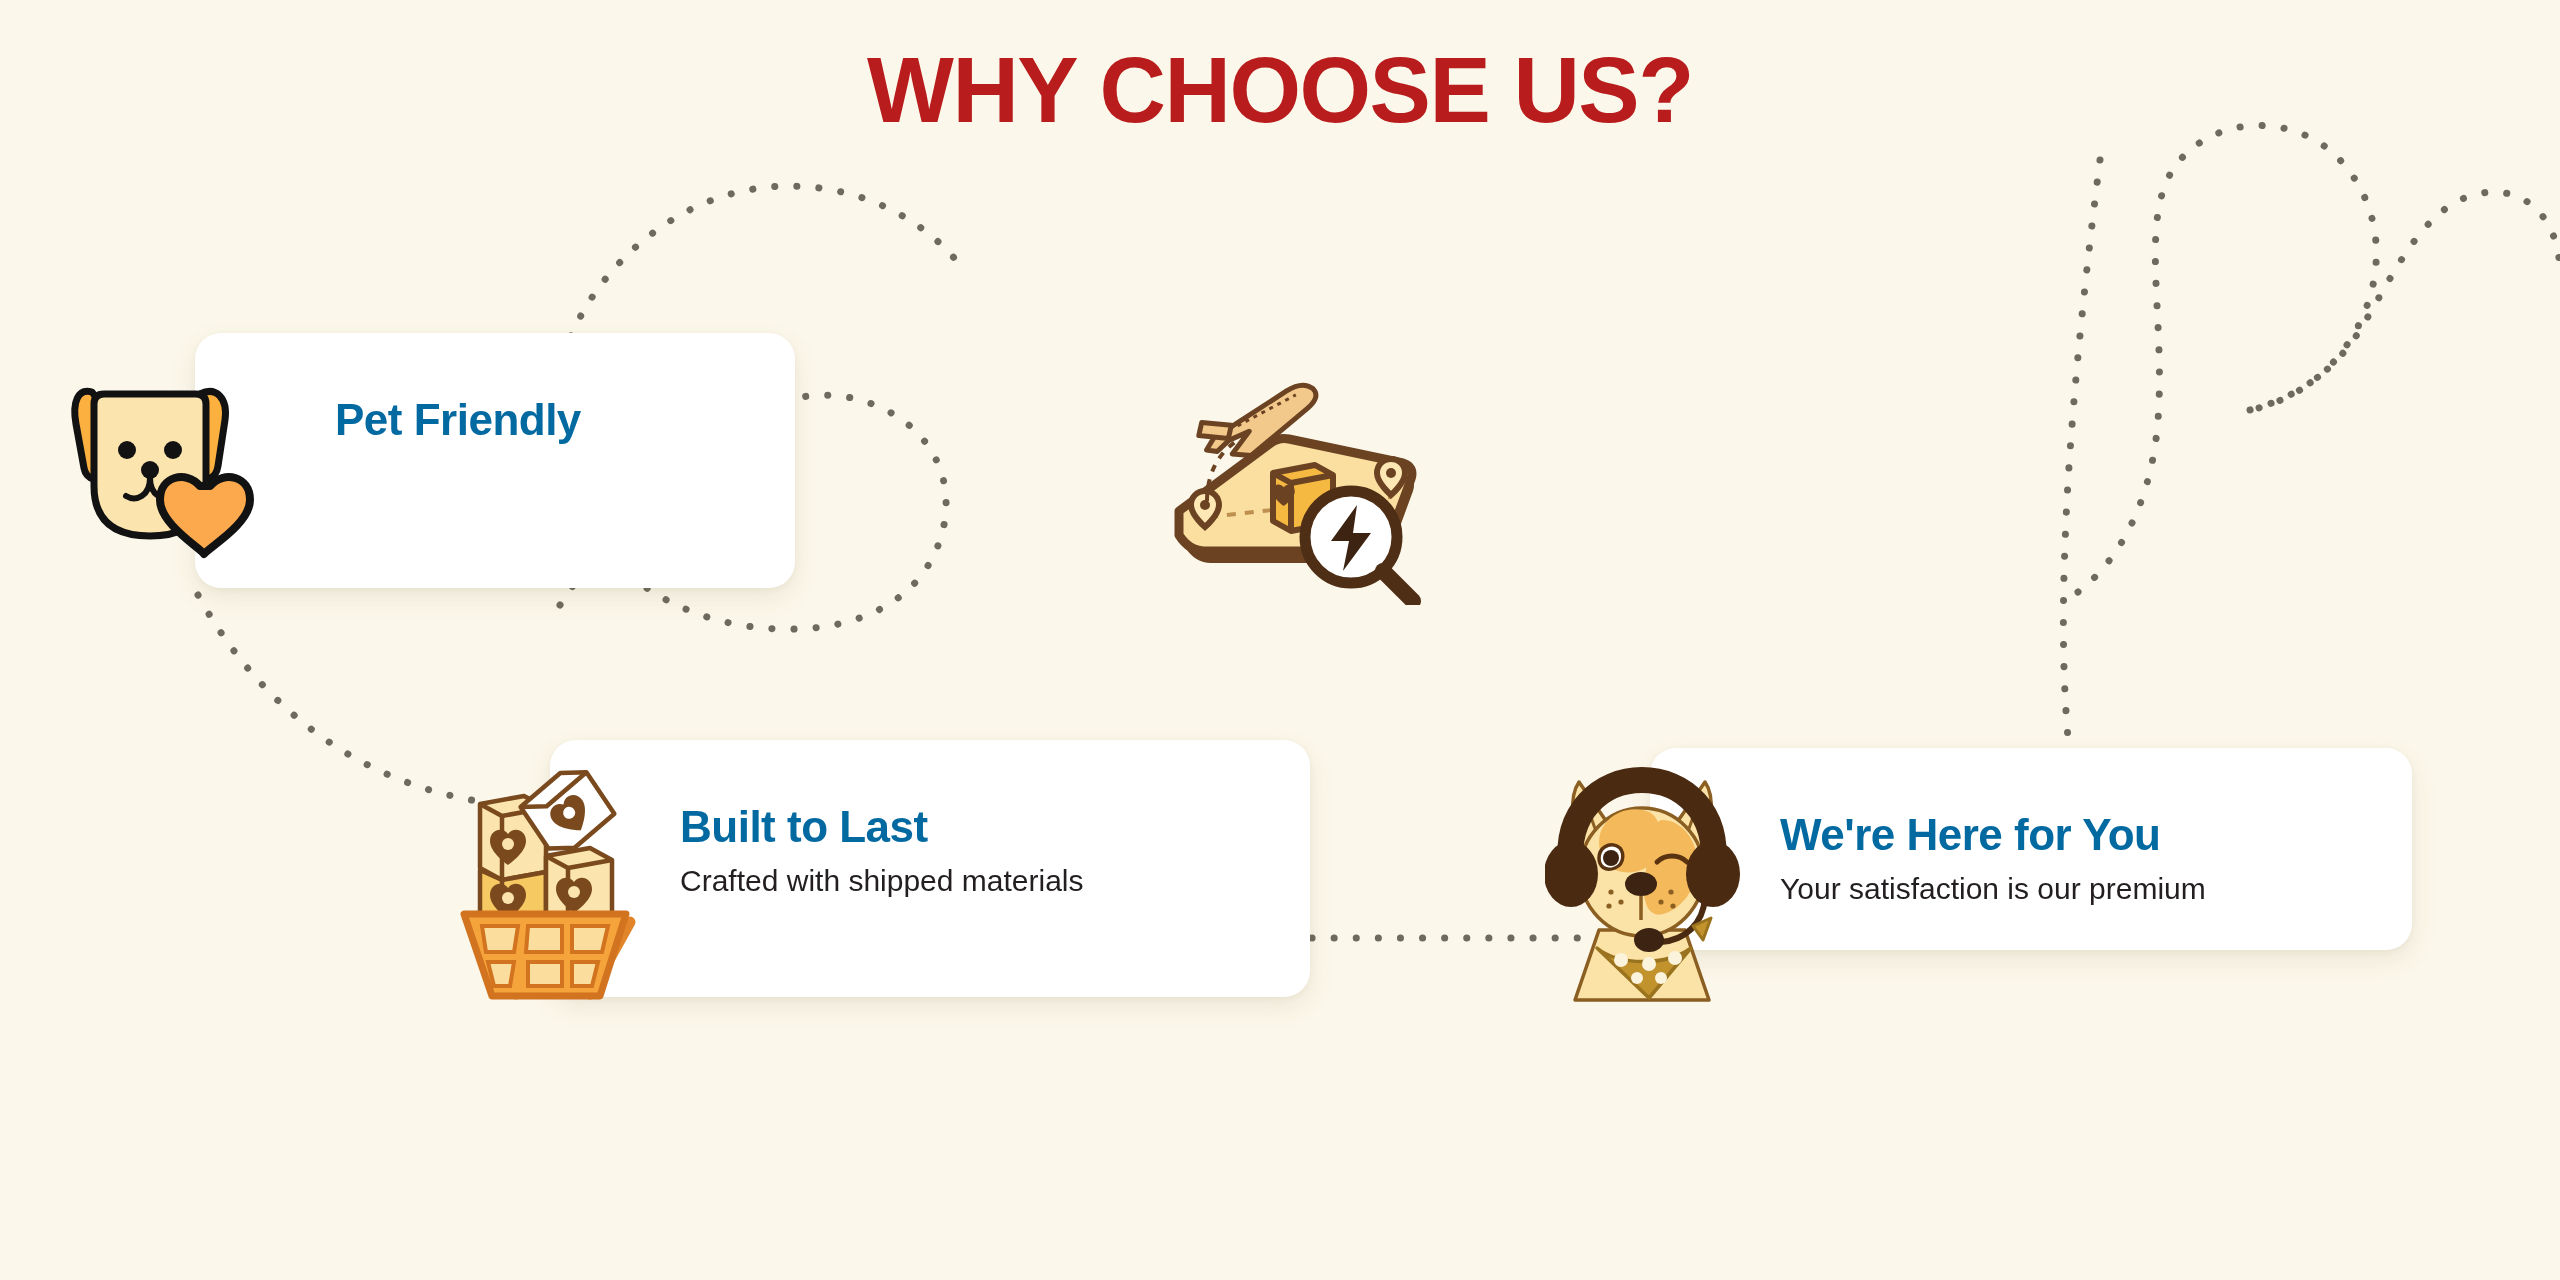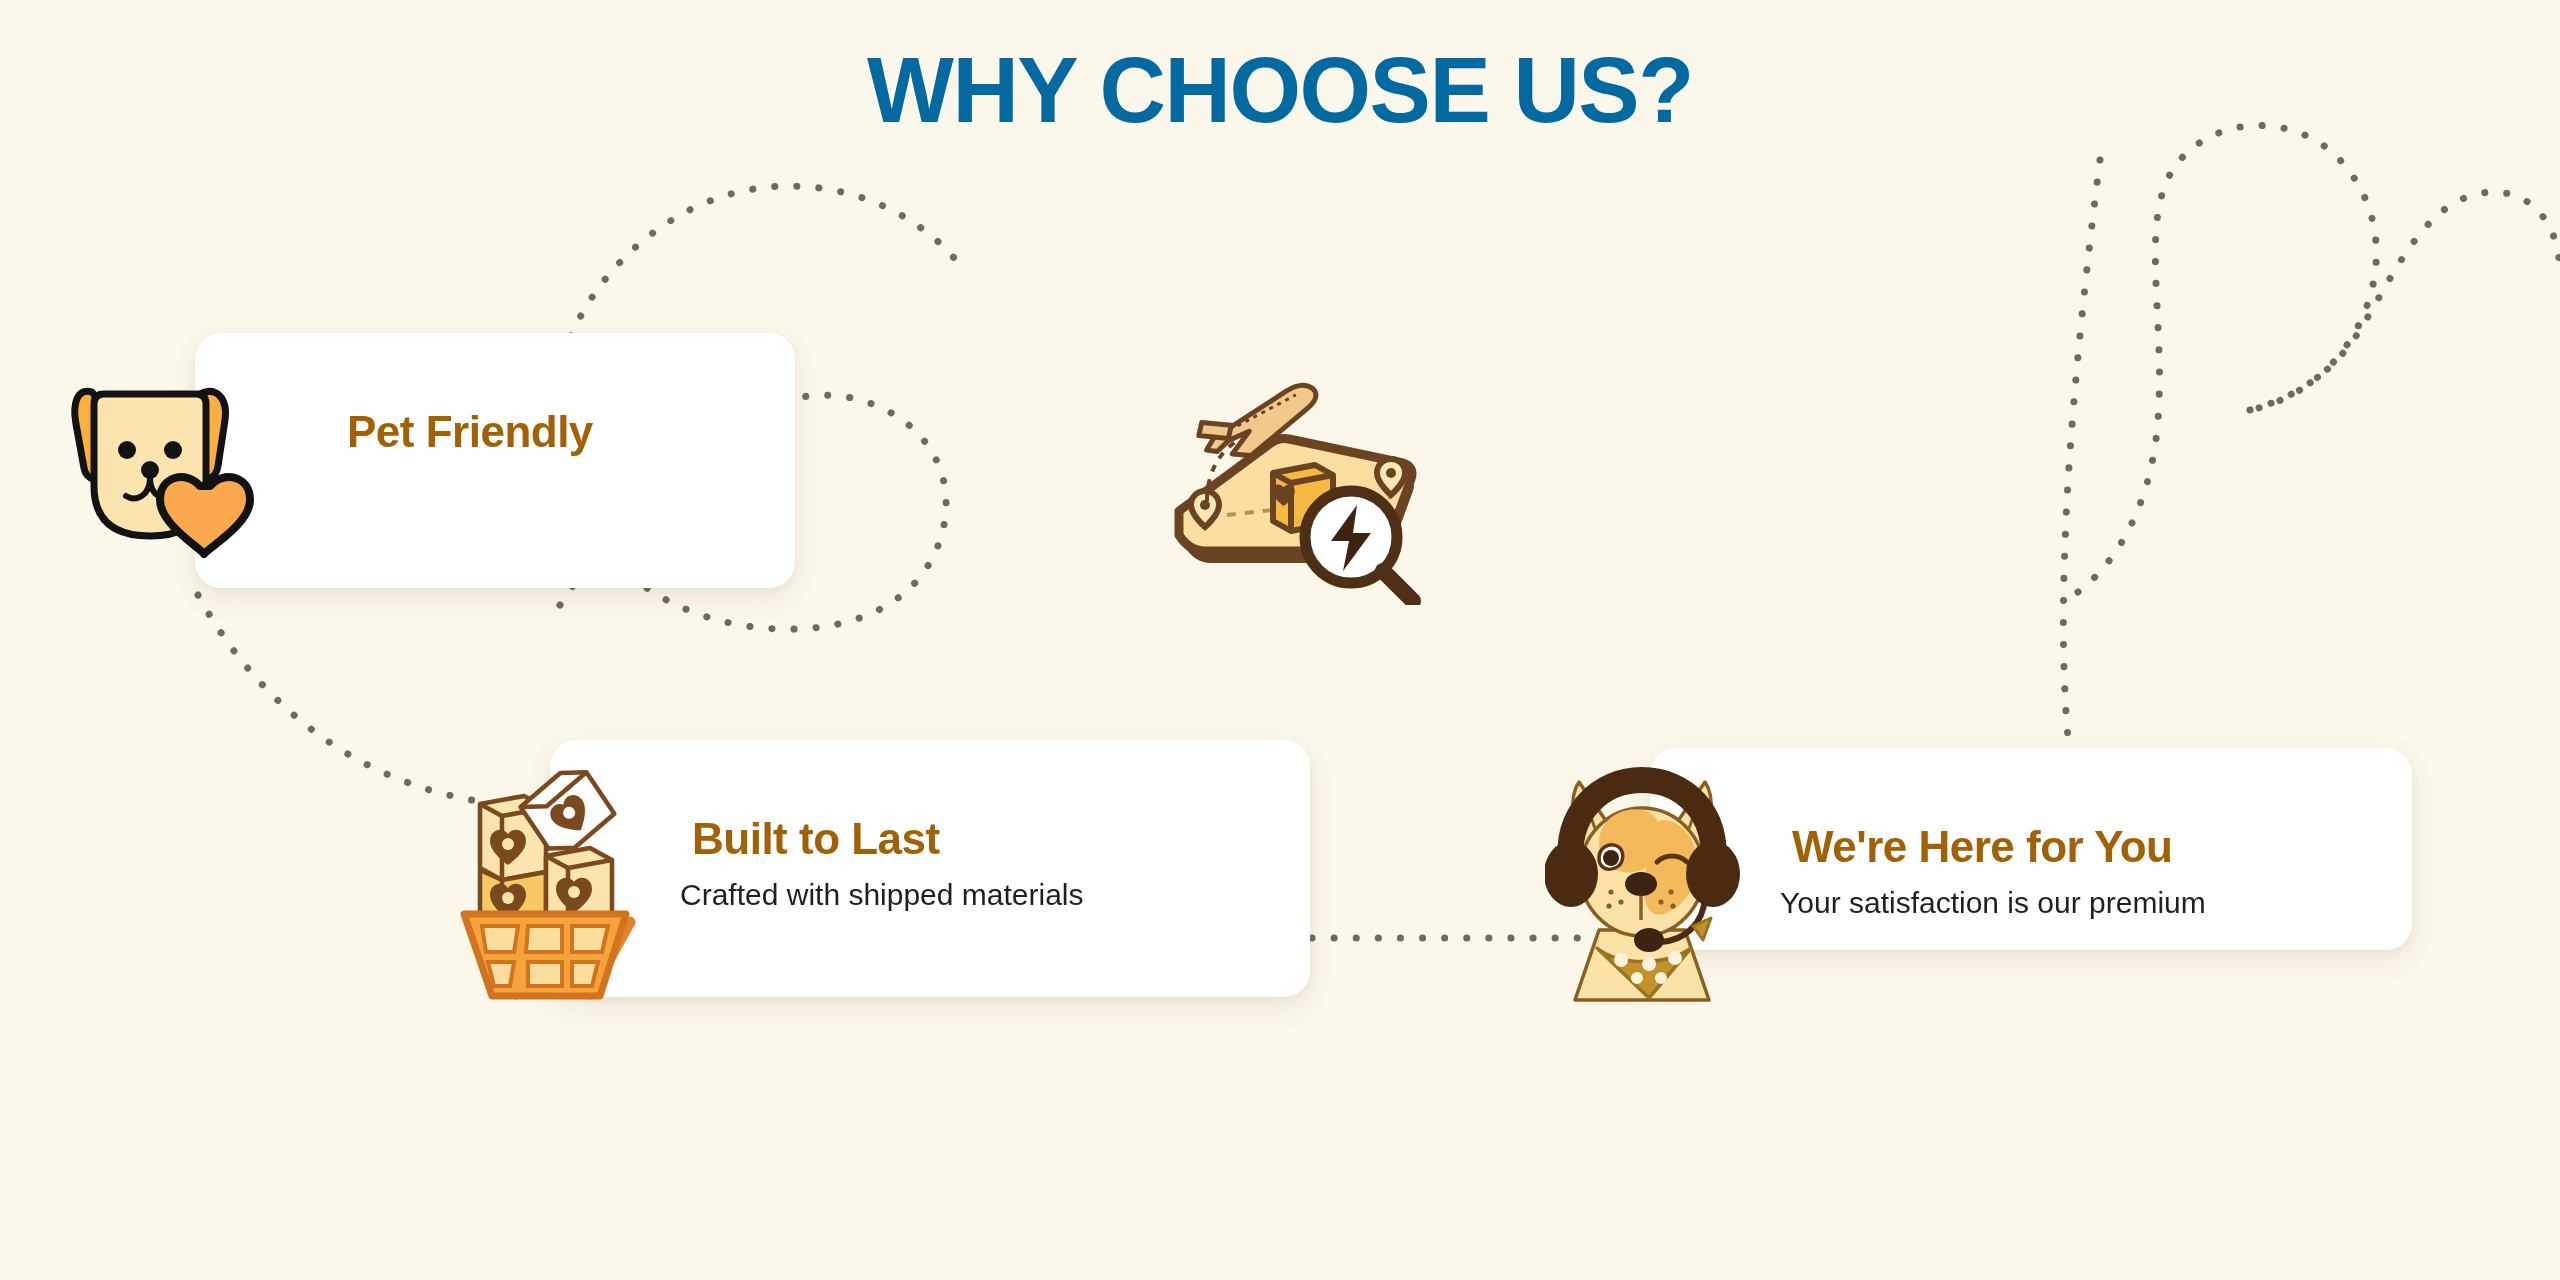--- a/index.html
+++ b/index.html
@@ -17,40 +17,40 @@
   }
   .wave-cut{
     position:absolute;left:50%;transform:translateX(-50%);
     top:-1000px;width:3600px;height:1720px;
     background:#FBF7EA;border-radius:50% 50% 50% 50%/0 0 62% 62%;
   }
 
   
   .page-title{
     position:absolute;top:40px;left:0;width:2560px;text-align:center;
-    font-size:92px;font-weight:700;letter-spacing:-1.5px;color:#0369a1;
+    font-size:92px;font-weight:700;letter-spacing:-1.5px;color:#b91c1c;
     z-index:6;margin:0;line-height:1.1;
   }
 
   
   .paths{position:absolute;inset:0;width:2560px;height:1280px;z-index:2;pointer-events:none;}
   .dotpath{
     fill:none;stroke:#6E6A5F;stroke-width:7;stroke-linecap:round;
     stroke-dasharray:0.1 22;
   }
 
   
   .card{
     position:absolute;background:#FFFFFF;border-radius:26px;
     box-shadow:0 10px 26px rgba(120,100,50,.10), 0 2px 6px rgba(120,100,50,.06);
     z-index:4;
   }
   .card-text{position:absolute;}
   .card-title{
-    font-size:44px;font-weight:700;color:#a16207;margin:12px;
+    font-size:44px;font-weight:700;color:#0369a1;margin:0;
     letter-spacing:-0.5px;line-height:1.15;white-space:nowrap;
   }
   .card-sub{
     font-size:30px;font-weight:400;color:#231F20;margin:10px 0 0 0;
     line-height:1.2;white-space:nowrap;
   }
 
   
   #card-pet      {left:195px; top:333px;  width:600px;  height:255px;}
   #card-world    {left:1318px;top:350px;  width:760px;  height:257px;}

